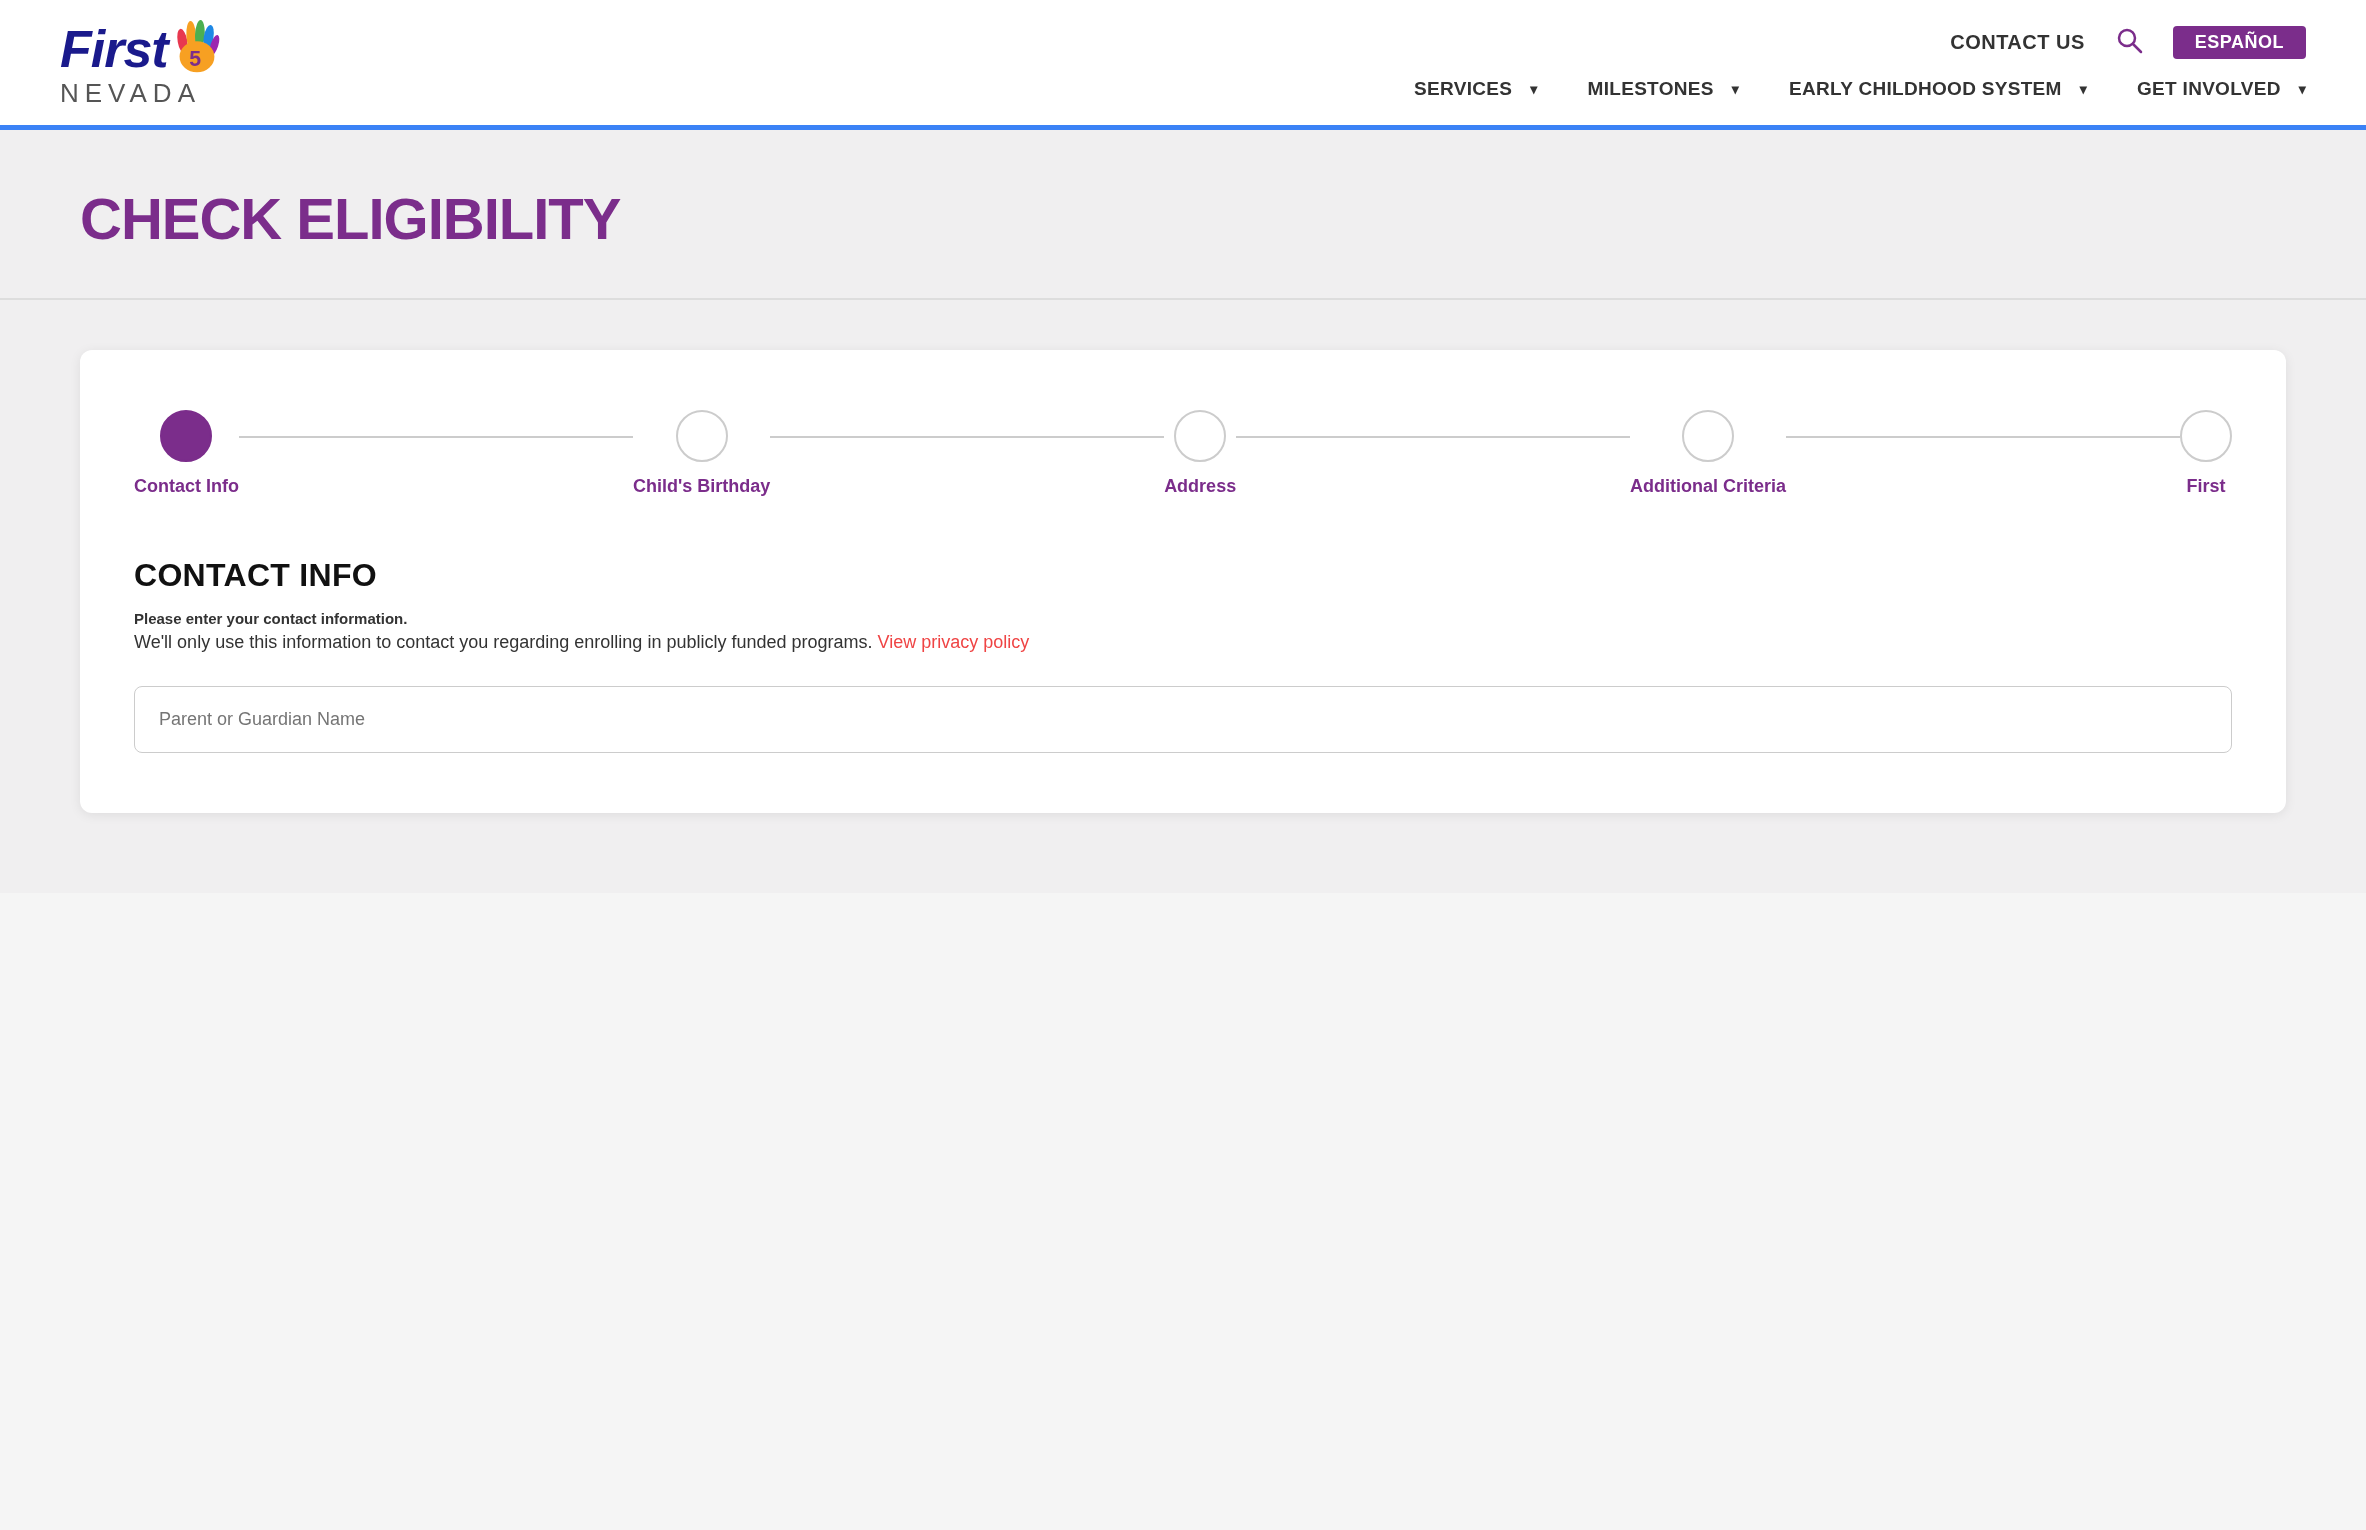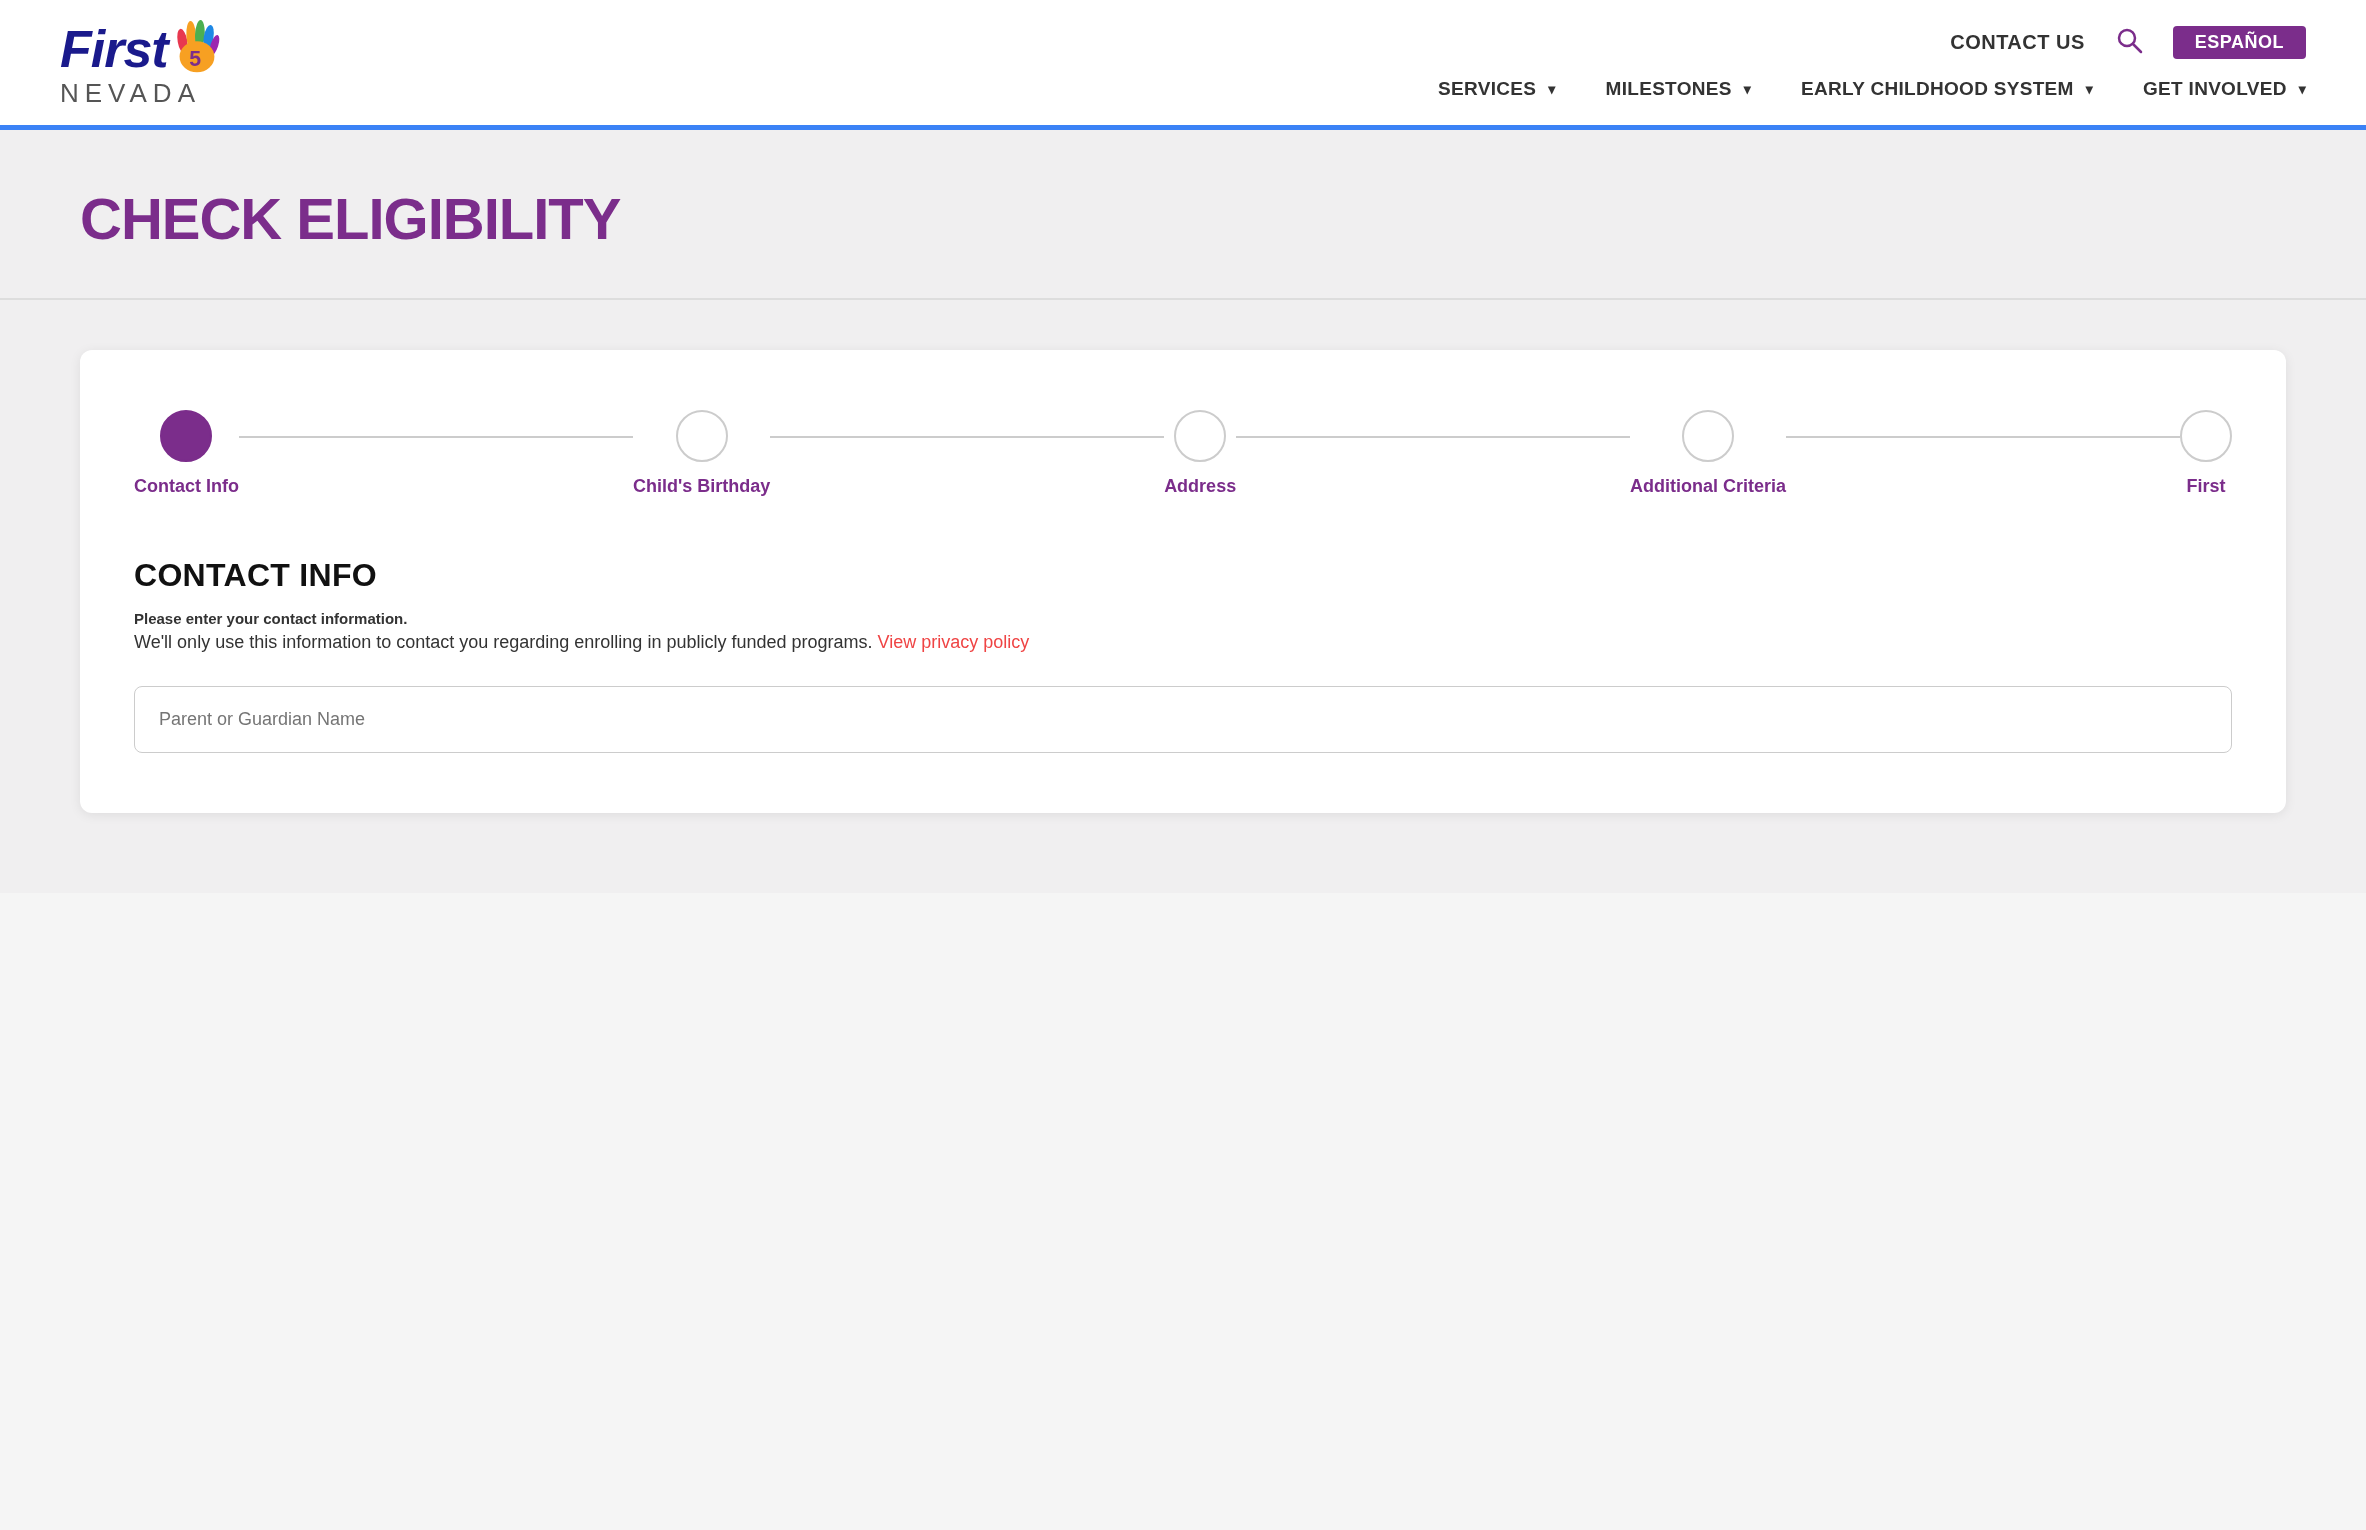--- a/index.html
+++ b/index.html
@@ -88,21 +88,21 @@
       gap: 50px;
       align-items: center;
     }
     .nav-item {
       font-size: 19px;
       font-weight: 700;
       color: #333;
       cursor: pointer;
       display: flex;
       align-items: center;
-      gap: 12px;
+      gap: 18px;
       letter-spacing: 0.3px;
     }
     .nav-item .chevron {
       font-size: 14px;
     }
 
     
     .hero {
       background: #f0eff0;
       padding: 60px 80px 50px 80px;

